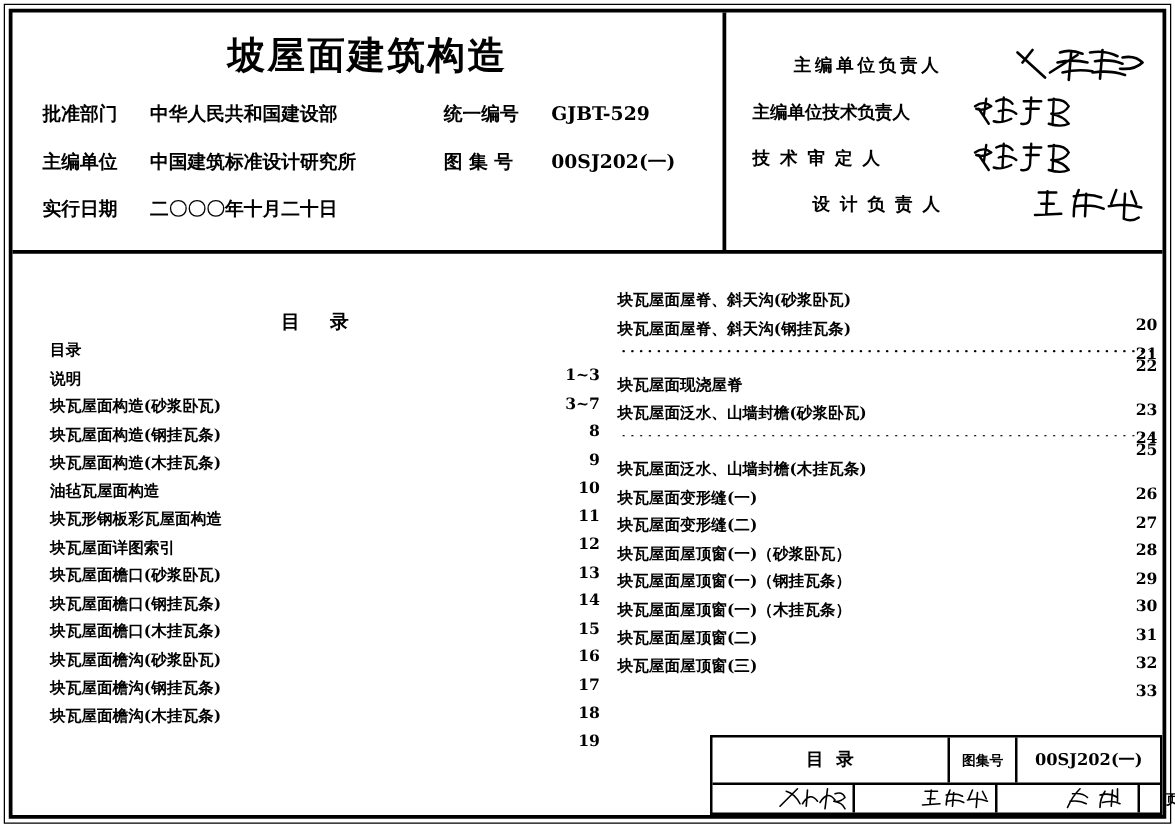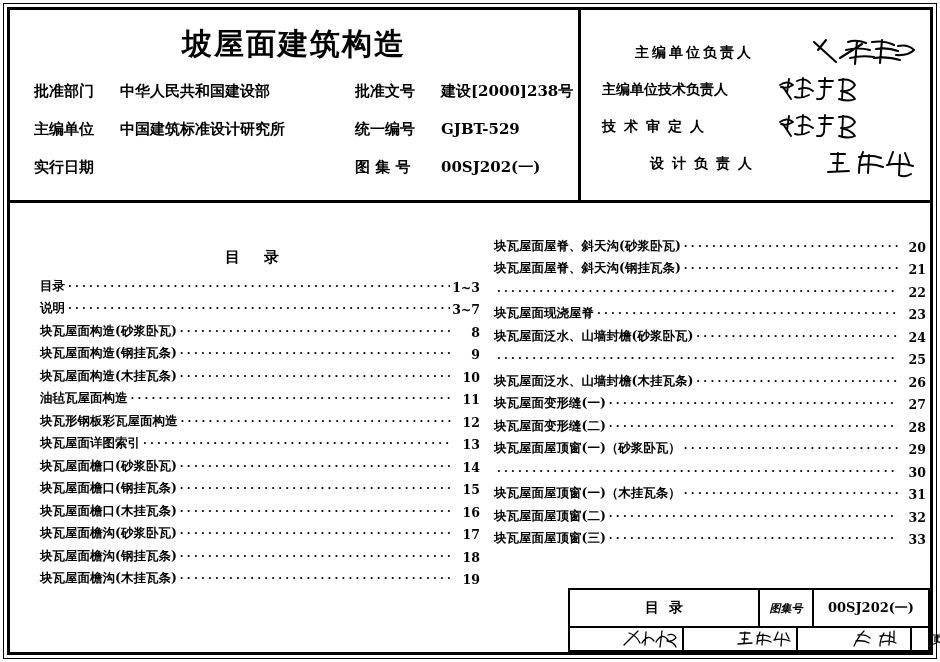--- a/index.html
+++ b/index.html
@@ -164,26 +164,26 @@
   }
   .toc-col {
     position: absolute;
     top: 0;
   }
   .toc-col-left  { left: 28px;  width: 440px; padding-top: 66px; }
   .toc-col-right { left: 482px; width: 432px; padding-top: 26px; }
 
   .toc-item {
     display: flex;
-    align-items: flex-end;
     height: 22.5px;
     font-family: "DejaVu Serif", "Liberation Serif", serif;
     font-size: 12.5px;
     font-weight: bold;
     white-space: nowrap;
+    flex-direction: column;
   }
   .toc-label { flex: 0 0 auto; }
   .toc-dots {
     flex: 1 1 auto;
     overflow: hidden;
     margin: 0 2px 3px 3px;
     height: 10px;
     line-height: 10px;
     font-size: 11px;
     letter-spacing: 3.2px;
@@ -233,21 +233,20 @@
   }
   .tb-key-cell {
     flex: 0 0 52px;
     display: flex;
     align-items: center;
     justify-content: center;
     font-family: "DejaVu Serif", "Liberation Serif", serif;
     font-size: 11px;
     font-weight: bold;
     border-right: 2px solid #000;
-    font-style: italic;
   }
   .tb-val-cell {
     flex: 0 0 114px;
     display: flex;
     align-items: center;
     justify-content: center;
     font-family: "DejaVu Serif", "Liberation Serif", serif;
     font-size: 13px;
     font-weight: bold;
     white-space: nowrap;
@@ -319,28 +318,25 @@
       <div class="meta-row">
         <span class="meta-label">批准部门</span>
         <span class="meta-value">中华人民共和国建设部</span>
       </div>
       <div class="meta-row">
         <span class="meta-label">主编单位</span>
         <span class="meta-value">中国建筑标准设计研究所</span>
       </div>
       <div class="meta-row">
         <span class="meta-label">实行日期</span>
+        <span class="meta-value">二〇〇〇年十月二十日</span>
       </div>
     </div>
 
     <div class="meta-col-right">
-      <div class="meta-row">
-        <span class="meta-label">批准文号</span>
-        <span class="meta-value">建设[2000]238号</span>
-      </div>
       <div class="meta-row">
         <span class="meta-label">统一编号</span>
         <span class="meta-value">GJBT-529</span>
       </div>
       <div class="meta-row">
         <span class="meta-label">图 集 号</span>
         <span class="meta-value">00SJ202(一)</span>
       </div>
     </div>
 
@@ -512,20 +508,21 @@
         <span class="toc-label">块瓦屋面变形缝(二)</span>
         <span class="toc-dots">·······································································</span>
         <span class="toc-page">28</span>
       </div>
       <div class="toc-item">
         <span class="toc-label">块瓦屋面屋顶窗(一)（砂浆卧瓦）</span>
         <span class="toc-dots">·······································································</span>
         <span class="toc-page">29</span>
       </div>
       <div class="toc-item">
+        <span class="toc-label">块瓦屋面屋顶窗(一)（钢挂瓦条）</span>
         <span class="toc-dots">·······································································</span>
         <span class="toc-page">30</span>
       </div>
       <div class="toc-item">
         <span class="toc-label">块瓦屋面屋顶窗(一)（木挂瓦条）</span>
         <span class="toc-dots">·······································································</span>
         <span class="toc-page">31</span>
       </div>
       <div class="toc-item">
         <span class="toc-label">块瓦屋面屋顶窗(二)</span>

